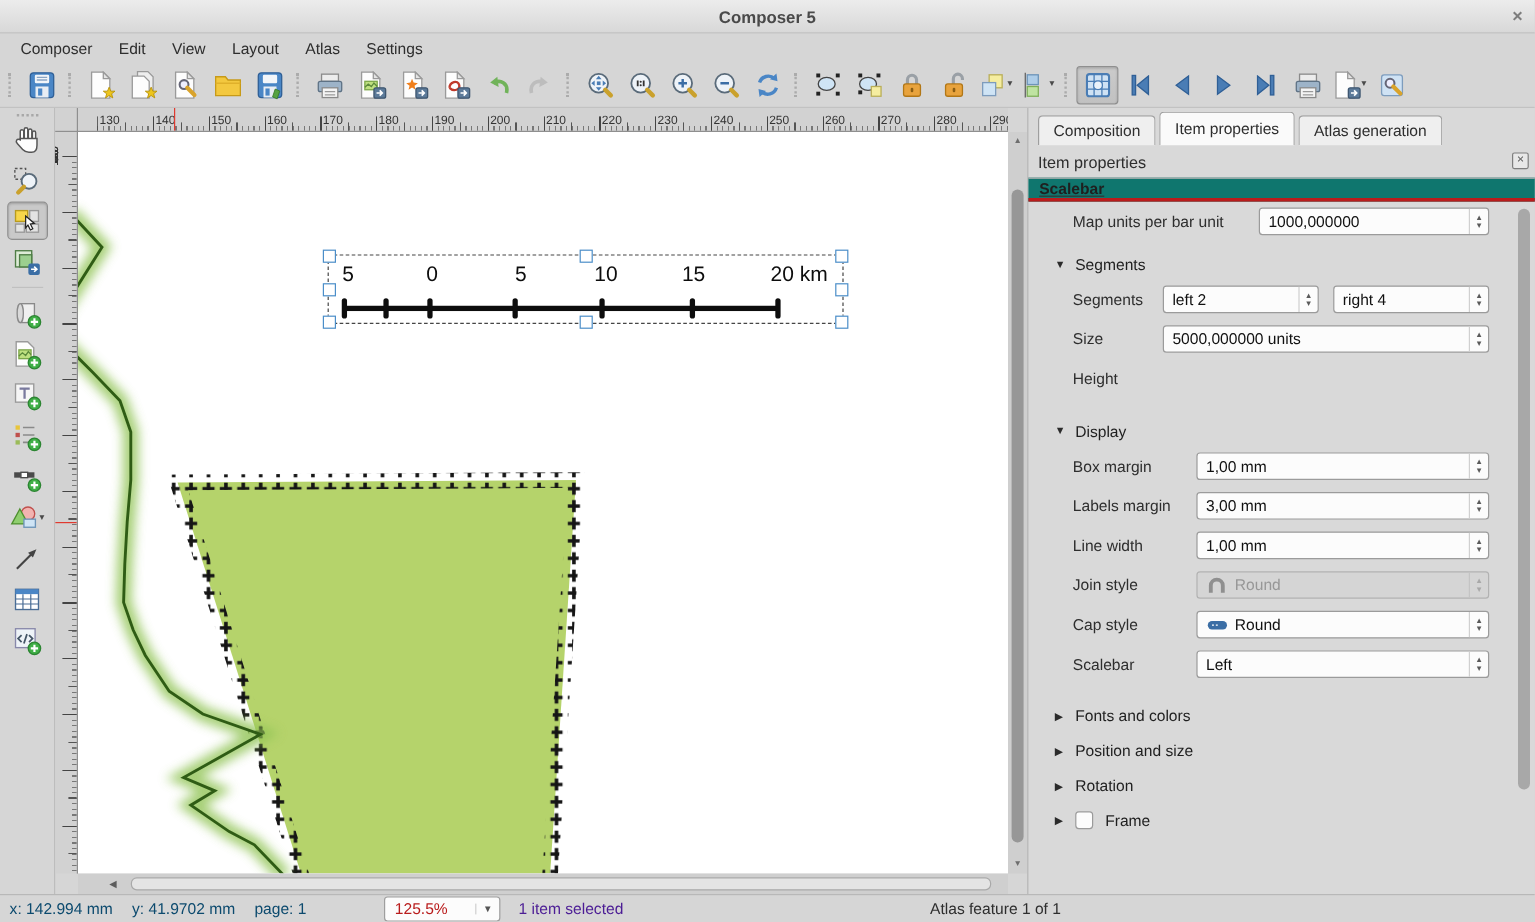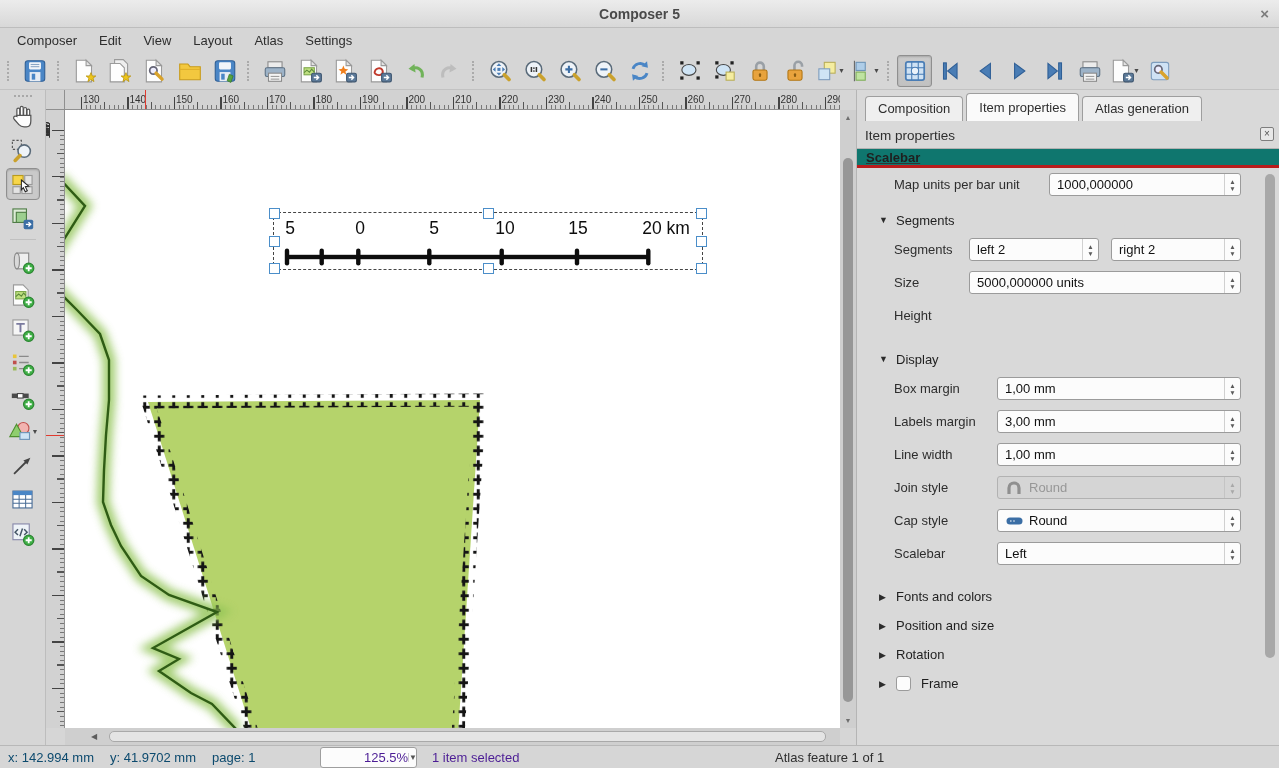--- a/index.html
+++ b/index.html
@@ -111,21 +111,21 @@
   .checkbox { width:15px; height:15px; background:#fcfcfc; border:1px solid #9b9b9b; border-radius:3px; margin:0 10px 0 0; }
   .pscroll { position:absolute; right:4px; top:82px; bottom:10px; width:10px; }
   .pscroll .thumb { position:absolute; left:0; width:10px; top:2px; height:86%; background:#a8a8a8; border-radius:5px; }
 
   
   .statusbar { position:absolute; left:0; top:745px; width:1279px; height:23px; background:#d6d6d6;
     border-top:1px solid #b8b8b8; }
   .statusbar .grp { position:absolute; left:8px; top:4px; display:flex; gap:16px; color:#0c4a6e; }
   .zoombox { position:absolute; left:320px; top:1px; width:97px; height:21px; background:#fcfcfc;
     border:1px solid #9e9e9e; border-radius:3px; display:flex; align-items:center; }
-  .zoombox .zv { flex:1; padding-left:8px; color:#4c1d95;margin-left:35px; }
+  .zoombox .zv { flex:1; padding-left:8px; color:#b91c1c; }
   .zoombox .za { width:20px; text-align:center; font-size:8px; color:#555; border-left:1px solid #cfcfcf; }
   .sel-txt { position:absolute; left:432px; top:4px; color:#4c1d95; }
   .atlas-txt { position:absolute; left:775px; top:4px; color:#2e2e2e; }
 </style>
 </head>
 <body>
 
 <div class="titlebar">
   <span class="title">Composer 5</span>
   <span class="close">×</span>
@@ -609,21 +609,21 @@
       <span class="arrow">▼</span>
       <span>Segments</span>
     </div>
     <div class="frow gseg">
       <span class="lbl">Segments</span>
       <div class="inp w130" style="margin-right:12px">
           <span class="val">left 2</span>
           <span class="spin">▲<br>▼</span>
         </div>
       <div class="inp w130">
-          <span class="val">right 2</span>
+          <span class="val">right 4</span>
           <span class="spin">▲<br>▼</span>
         </div>
     </div>
     <div class="frow gseg">
       <span class="lbl">Size</span>
       <div class="inp w272">
           <span class="val">5000,000000 units</span>
           <span class="spin">▲<br>▼</span>
         </div>
     </div>

